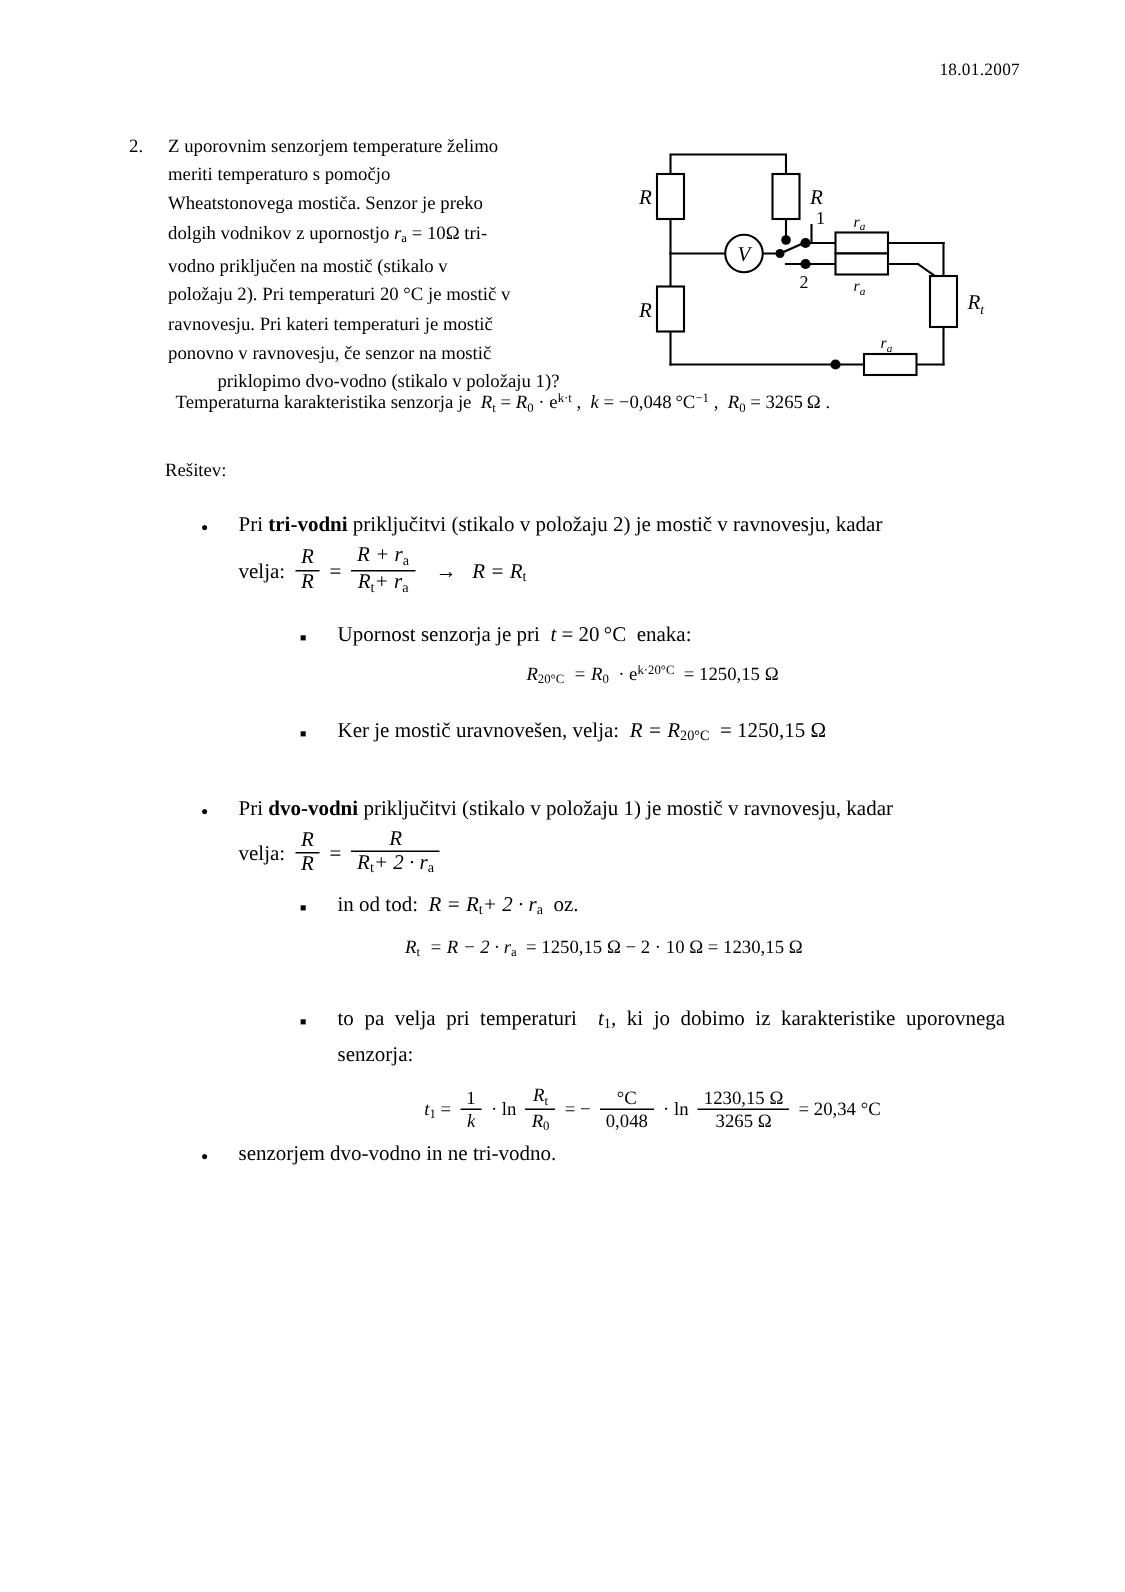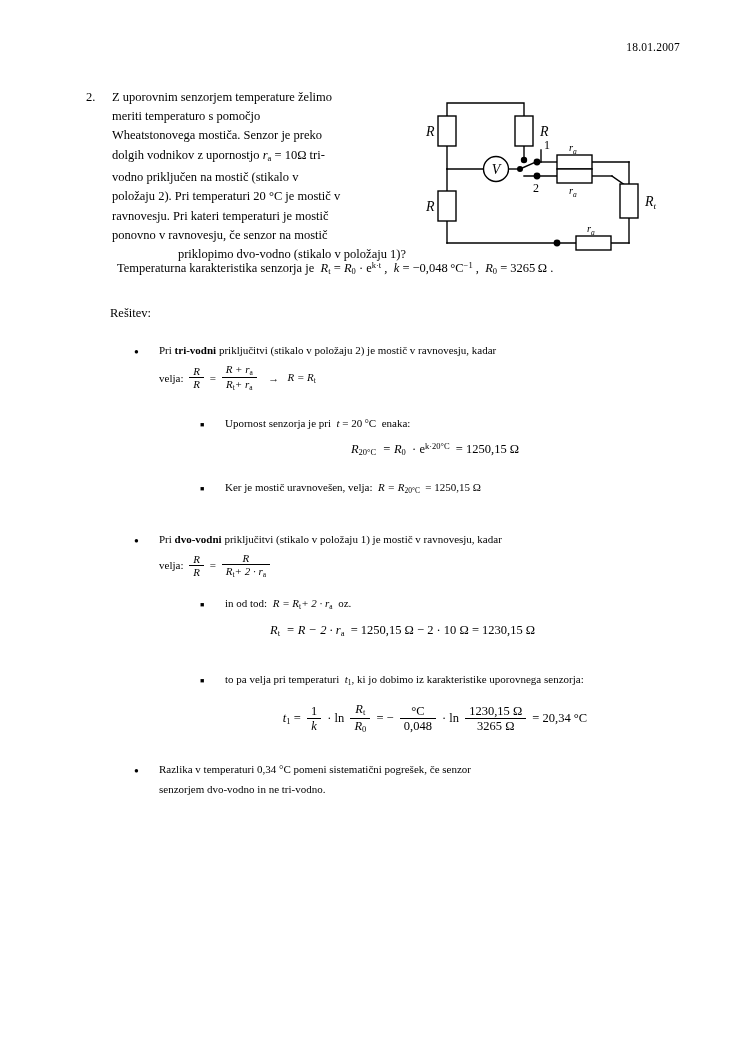--- a/index.html
+++ b/index.html
@@ -49,21 +49,21 @@
   }
   .problem-body {
     flex: 1 1 auto;
   }
   .ptext {
     font-size: 12.5px;
     line-height: 19.2px;
     text-align: justify;
     text-justify: inter-word;
   }
-  .ptext.lastline { text-align: right; }
+  .ptext.lastline { text-align: center; }
 
   .tchar {
     position: absolute;
     top: 256px;
     left: 117px;
     width: 560px;
     font-size: 12.5px;
     line-height: 19.2px;
     white-space: nowrap;
   }
@@ -125,21 +125,21 @@
   .bul {
     flex: 0 0 25px;
     font-size: 12px;
     line-height: 19.5px;
   }
   .bul-dot::before { content: "\25CF"; font-size: 8px; }
   .sq-dot::before  { content: "\25A0"; font-size: 7px; }
 
   .bcontent {
     flex: 1 1 auto;
-    font-size: 11px;
+    font-size: 14px;
     line-height: 19.5px;
   }
   .bcontent.just {
     text-align: justify;
     text-justify: inter-word;
   }
 
   .sub-block {
     position: absolute;
     left: 200px;
@@ -432,19 +432,18 @@
         </span>
         <span>= 20,34 °C</span>
       </span>
     </div>
   </div>
 
   <div class="bullet-block" style="top:760px;">
     <div class="bullet-row">
       <div class="bul bul-dot"></div>
       <div class="bcontent">
-        <div class="just">Razlika v temperaturi 0,34 °C pomeni sistematični pogrešek, če senzor</div>
         <div>senzorjem dvo-vodno in ne tri-vodno.</div>
       </div>
     </div>
   </div>
 
 </div>
 
 </body></html>

